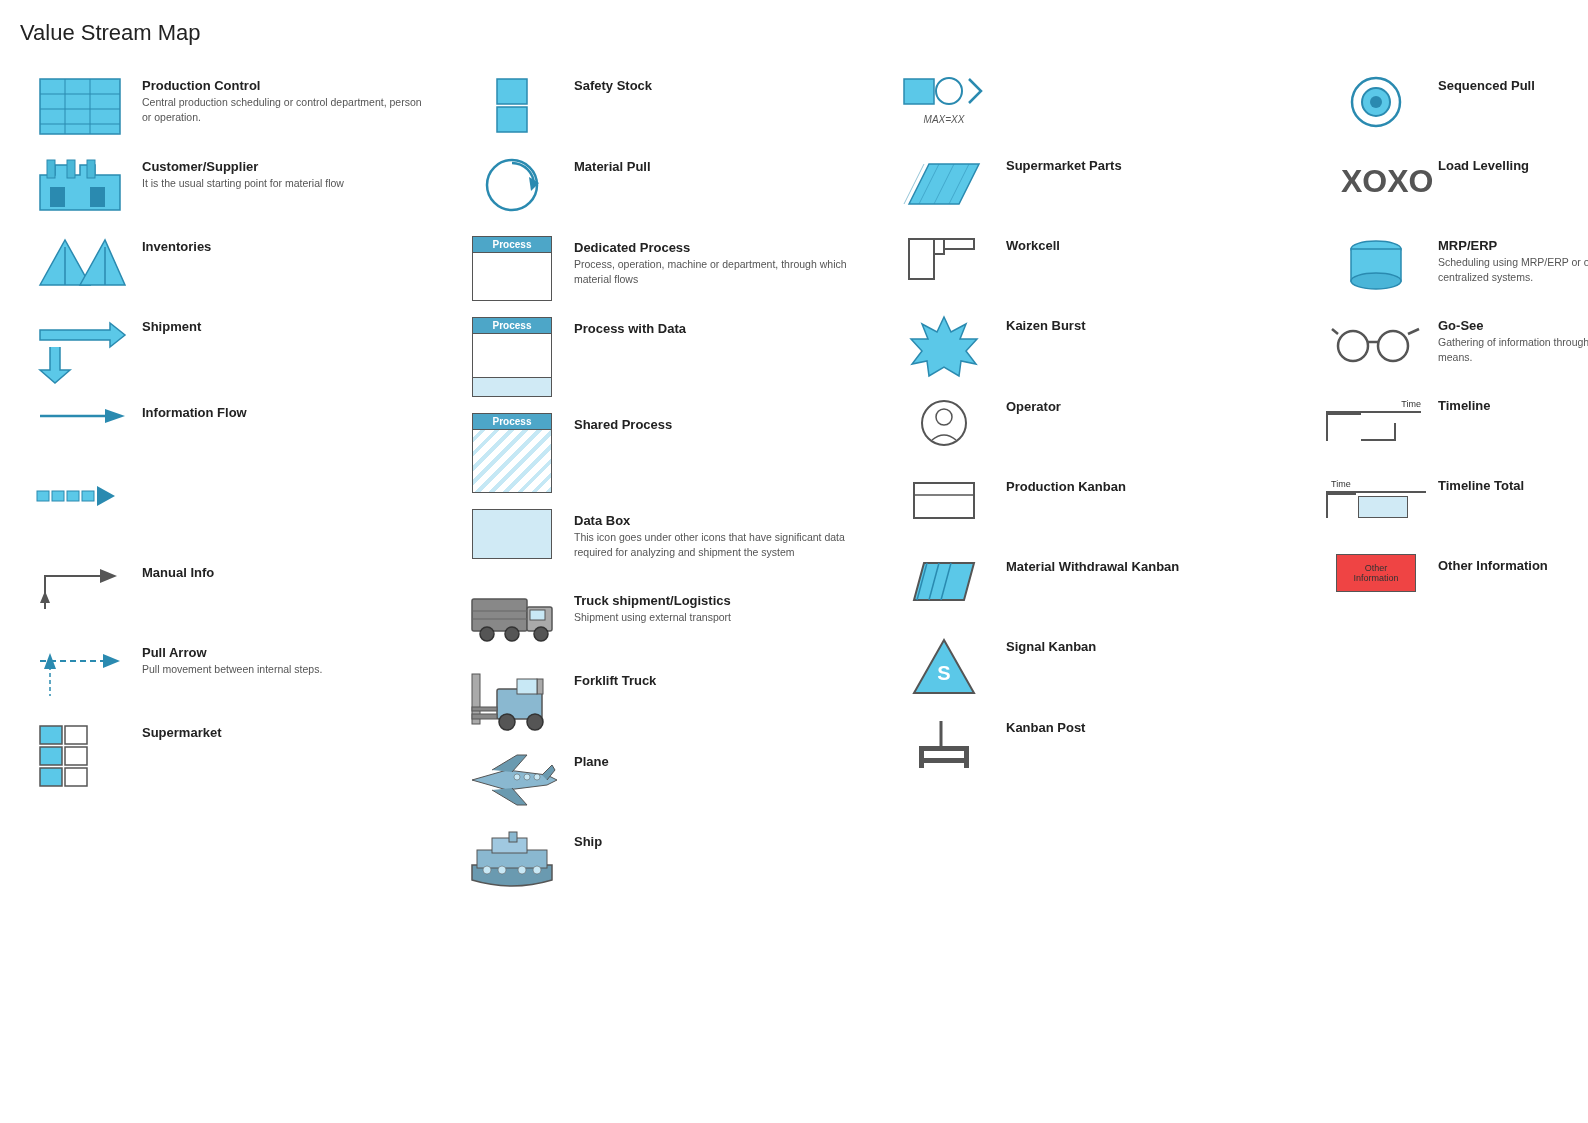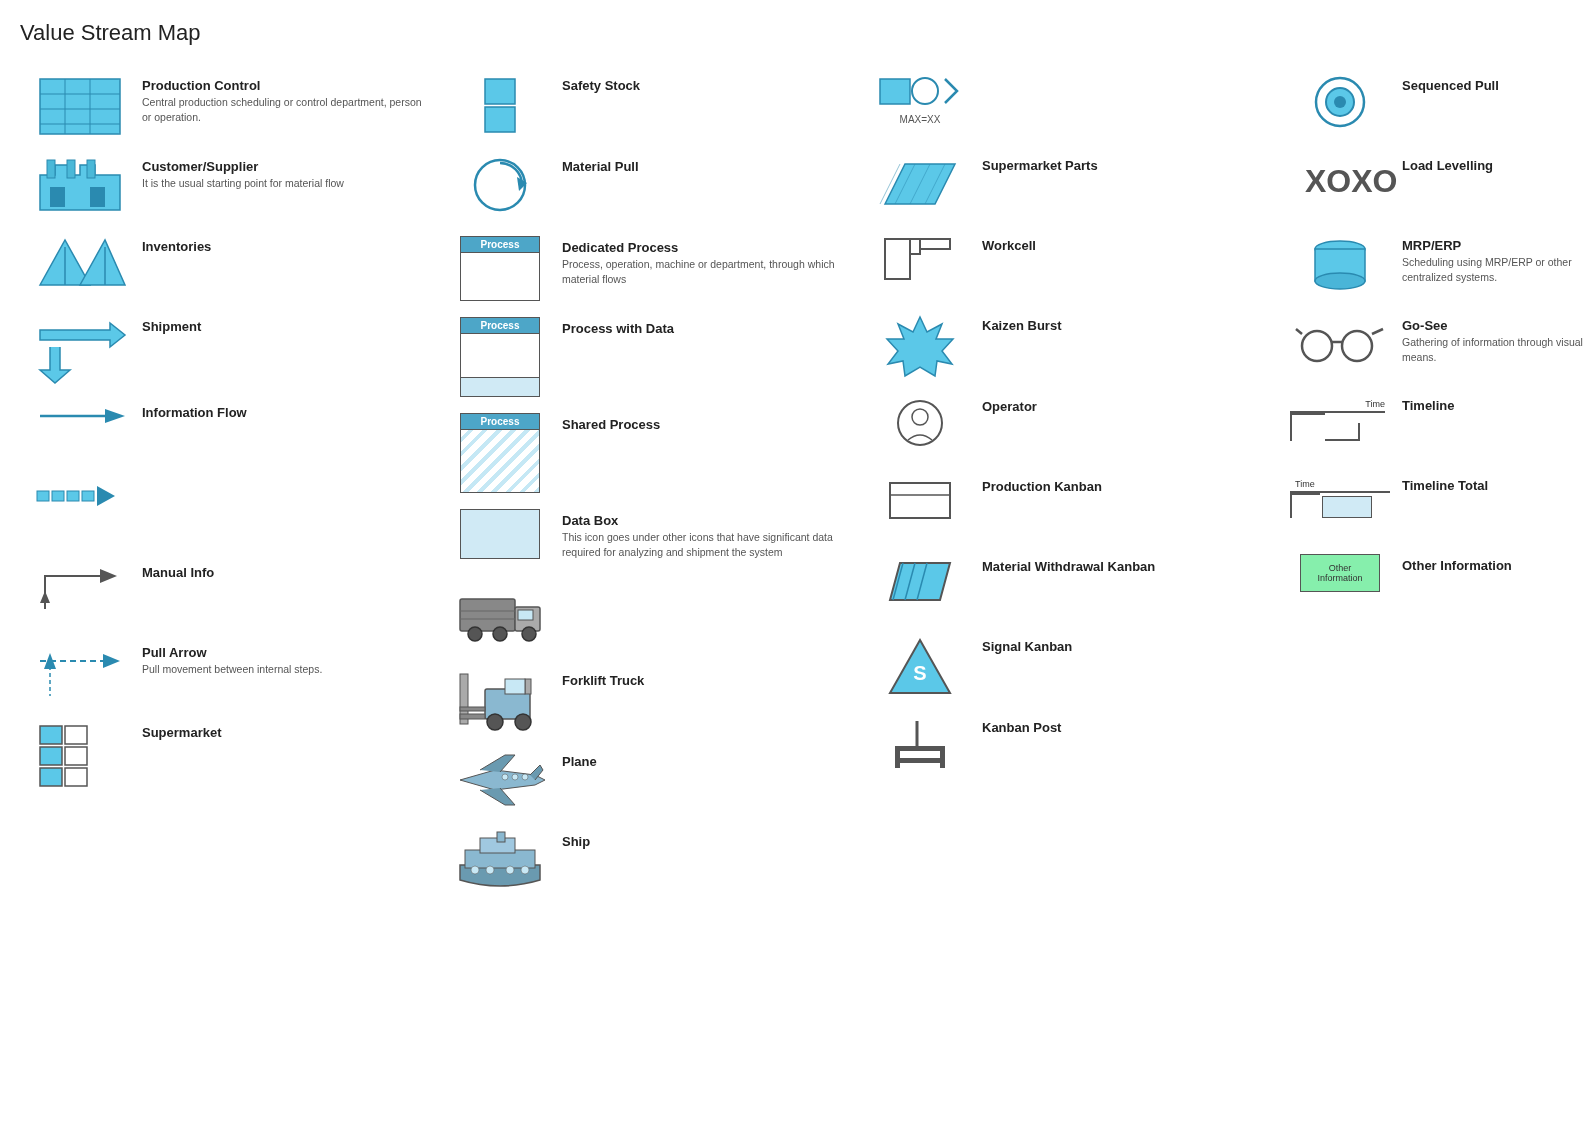--- a/index.html
+++ b/index.html
@@ -11,21 +11,21 @@
     }
     h1 {
       font-size: 22px;
       font-weight: normal;
       margin-bottom: 20px;
       color: #222;
     }
     .grid {
       display: grid;
       grid-template-columns: 420px 420px 420px 330px;
-      gap: 0;
+      gap: 12px;
     }
     .item {
       display: flex;
       align-items: flex-start;
       padding: 8px 10px;
       gap: 12px;
       min-height: 80px;
     }
     .icon-area {
       width: 100px;
@@ -143,21 +143,21 @@
     .data-box {
       border: 1.5px solid #555;
       background: #d0eaf5;
       width: 80px;
       height: 50px;
     }
 
     
     .other-info-box {
       border: 1.5px solid #555;
-      background: #86efac;
+      background: #ef4444;
       width: 80px;
       height: 35px;
       display: flex;
       align-items: center;
       justify-content: center;
       font-size: 9px;
       text-align: center;
       color: #333;
       padding: 18px;
     }
@@ -414,20 +414,24 @@
           <rect x="63" y="21" width="15" height="10" fill="#c8e8f5" stroke="#555" stroke-width="1"></rect>
 
           <circle cx="20" cy="45" r="7" fill="#555" stroke="#333" stroke-width="1.5"></circle>
           <circle cx="45" cy="45" r="7" fill="#555" stroke="#333" stroke-width="1.5"></circle>
           <circle cx="74" cy="45" r="7" fill="#555" stroke="#333" stroke-width="1.5"></circle>
 
           <line x1="5" y1="22" x2="60" y2="22" stroke="#666" stroke-width="1"></line>
           <line x1="5" y1="30" x2="60" y2="30" stroke="#666" stroke-width="1"></line>
         </svg>
       </div>
+      <div class="text-area">
+        <div class="item-title">Truck shipment/Logistics</div>
+        <div class="item-desc">Shipment using external transport</div>
+      </div>
     </div>
 
     <div class="item">
       <div class="icon-area">
         <svg width="90" height="65" viewBox="0 0 90 65">
 
           <rect x="30" y="20" width="45" height="30" fill="#8ab8d0" stroke="#555" stroke-width="1.5" rx="2"></rect>
 
           <rect x="5" y="5" width="8" height="50" fill="#aaa" stroke="#555" stroke-width="1"></rect>
 
@@ -501,21 +505,21 @@
       <div class="icon-area">
         <div style="display:flex;flex-direction:column;align-items:center;">
           <svg width="90" height="45" viewBox="0 0 90 45">
 
             <rect x="5" y="5" width="30" height="25" fill="#5bc8e8" stroke="#2a8ab0" stroke-width="1.5"></rect>
 
             <circle cx="50" cy="17" r="13" fill="none" stroke="#2a8ab0" stroke-width="2"></circle>
 
             <path d="M70,5 L82,17 L70,29" fill="none" stroke="#2a8ab0" stroke-width="2.5"></path>
           </svg>
-          <div style="font-size:10px;color:#555;margin-top:-5px;">MAX=XX</div>
+          <div style="font-size:10px;font-style:italic;color:#555;margin-top:-5px;">MAX=XX</div>
         </div>
       </div>
     </div>
 
     <div class="item">
       <div class="icon-area">
         <svg width="90" height="60" viewBox="0 0 90 60">
 
           <polygon points="10,50 30,10 80,10 60,50" fill="#5bc8e8" stroke="#2a8ab0" stroke-width="1.5"></polygon>
 

